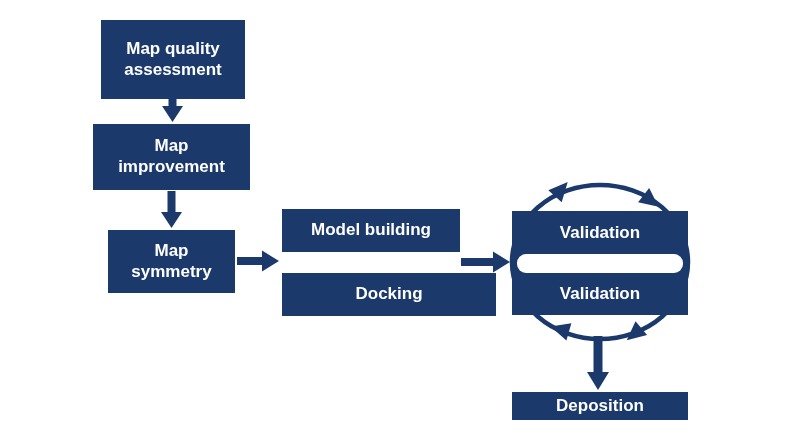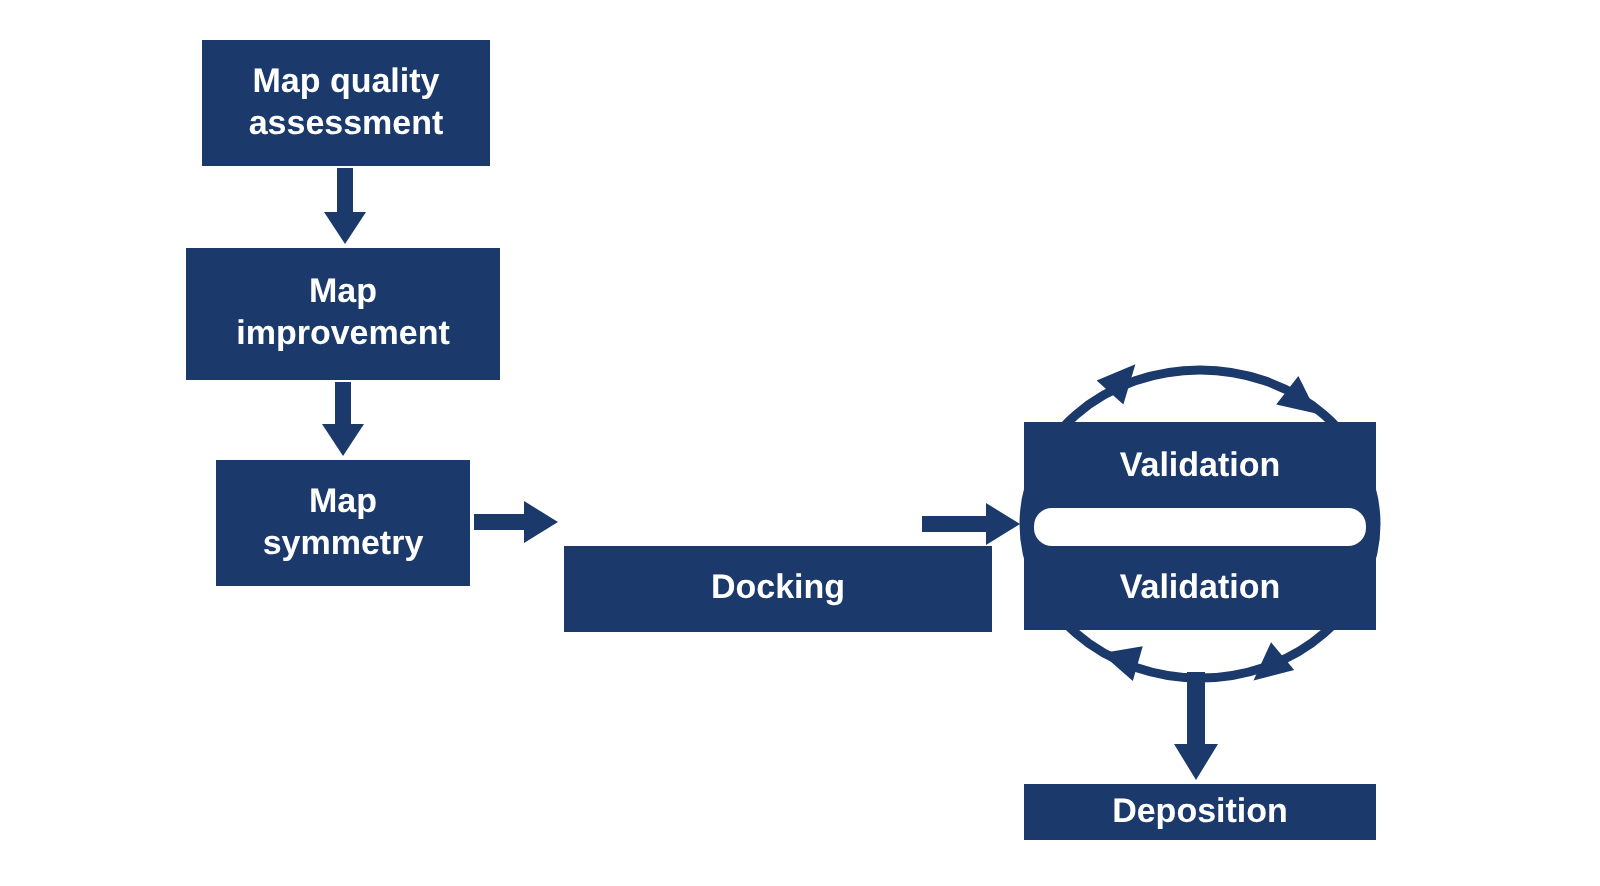--- a/index.html
+++ b/index.html
@@ -30,21 +30,21 @@
     justify-content: center;
     text-align: center;
     font-weight: 700;
     font-size: 17px;
     line-height: 1.22;
     white-space: pre-line;
     z-index: 1;
     box-sizing: border-box;
   }
   
-  .n-quality   { left:101px; top:20px;  width:144px; height:63px; }
+  .n-quality   { left:101px; top:20px;  width:144px; height:79px; }
   .n-improve   { left:93px;  top:124px; width:157px; height:66px; }
   .n-symmetry  { left:108px; top:230px; width:127px; height:63px; }
   
   .n-building  { left:282px; top:209px; width:178px; height:43px; }
   .n-docking   { left:282px; top:273px; width:214px; height:43px; }
   
   .cycle-group {
     position: absolute;
     left:512px; top:211px; width:176px; height:104px;
     background: #1b3a6b;
@@ -123,20 +123,21 @@
 
   <div class="node n-quality">Map quality
 assessment</div>
 
   <div class="node n-improve">Map
 improvement</div>
 
   <div class="node n-symmetry">Map
 symmetry</div>
 
+  <div class="node n-building">Model building</div>
 
   <div class="node n-docking">Docking</div>
 
   <div class="cycle-group">
     <div class="cycle-label lbl-refine">Validation</div>
     <div class="white-band"></div>
     <div class="cycle-label lbl-validate">Validation</div>
   </div>
 
   <div class="node n-deposition">Deposition</div>

